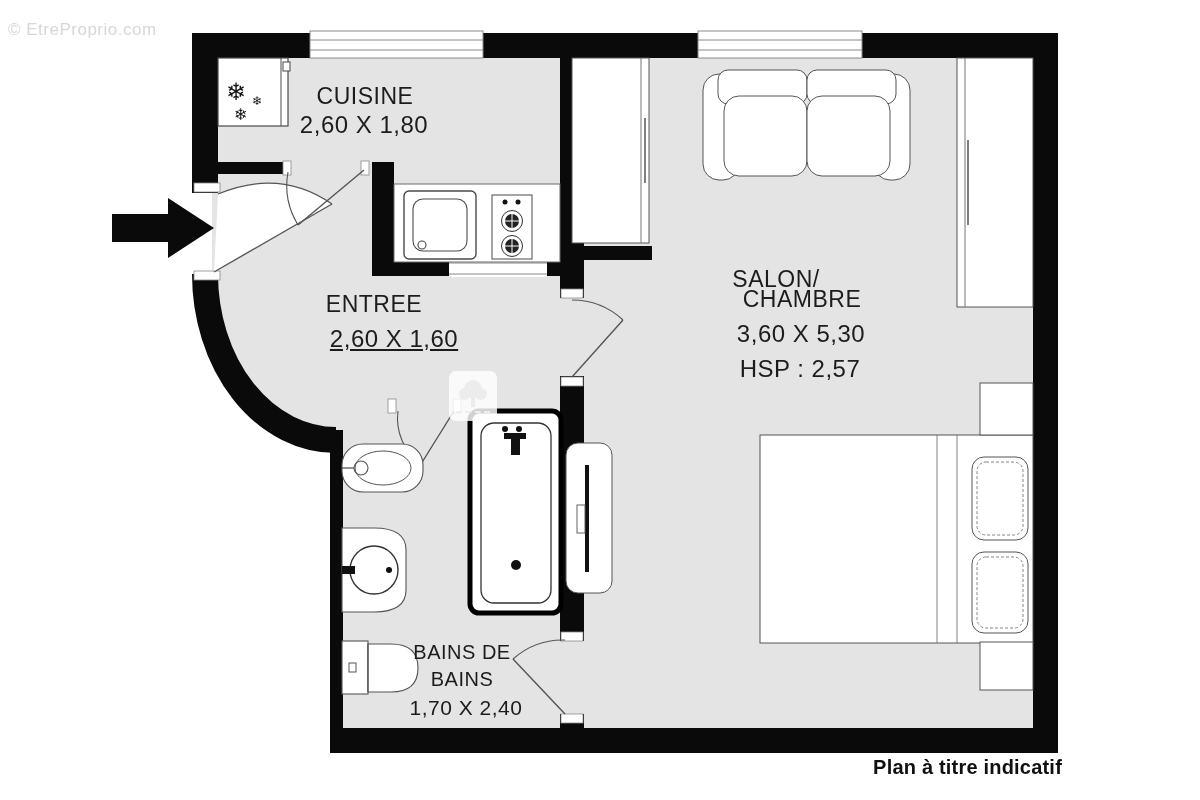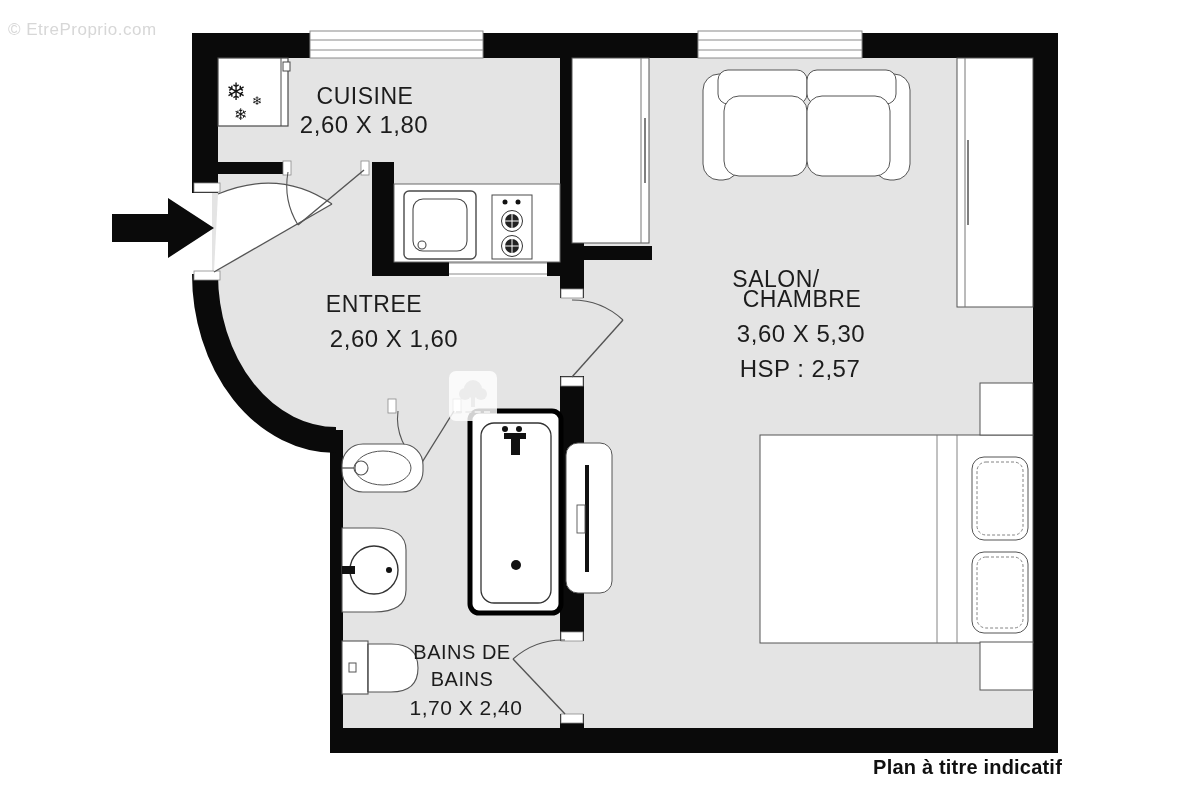--- a/index.html
+++ b/index.html
@@ -200,21 +200,21 @@
       <path d="M 368 644 L 391 644 Q 418 644 418 668 Q 418 692 391 692 L 368 692 Z" fill="#ffffff" stroke="#555555" stroke-width="1.1"></path>
       <line x1="368" y1="644" x2="368" y2="692" stroke="#555555" stroke-width="1"></line>
       <rect x="349" y="663" width="7" height="9" fill="#ffffff" stroke="#555555" stroke-width="1"></rect>
     </g>
   </svg>
 
   <div class="label room-name" style="left:365px;top:96px;">CUISINE</div>
   <div class="label room-dims" style="left:364px;top:125px;">2,60 X 1,80</div>
 
   <div class="label room-name" style="left:374px;top:304px;">ENTREE</div>
-  <div class="label room-dims" style="left:394px;top:339px;">2,60 X 1,60</div>
+  <div class="label room-dims" style="left:394px;top:339px;text-decoration:underline;">2,60 X 1,60</div>
 
   <div class="label room-name" style="left:776px;top:267px;margin-top:12px;">SALON/</div>
   <div class="label room-name" style="left:802px;top:299px;">CHAMBRE</div>
   <div class="label room-dims" style="left:801px;top:334px;">3,60 X 5,30</div>
   <div class="label room-dims" style="left:800px;top:369px;text-align:center;">HSP : 2,57</div>
 
   <div class="label sdb" style="left:462px;top:652px;">BAINS DE</div>
   <div class="label sdb" style="left:462px;top:679px;">BAINS</div>
   <div class="label sdb" style="left:466px;top:707px;font-size:21px;">1,70 X 2,40</div>
 

